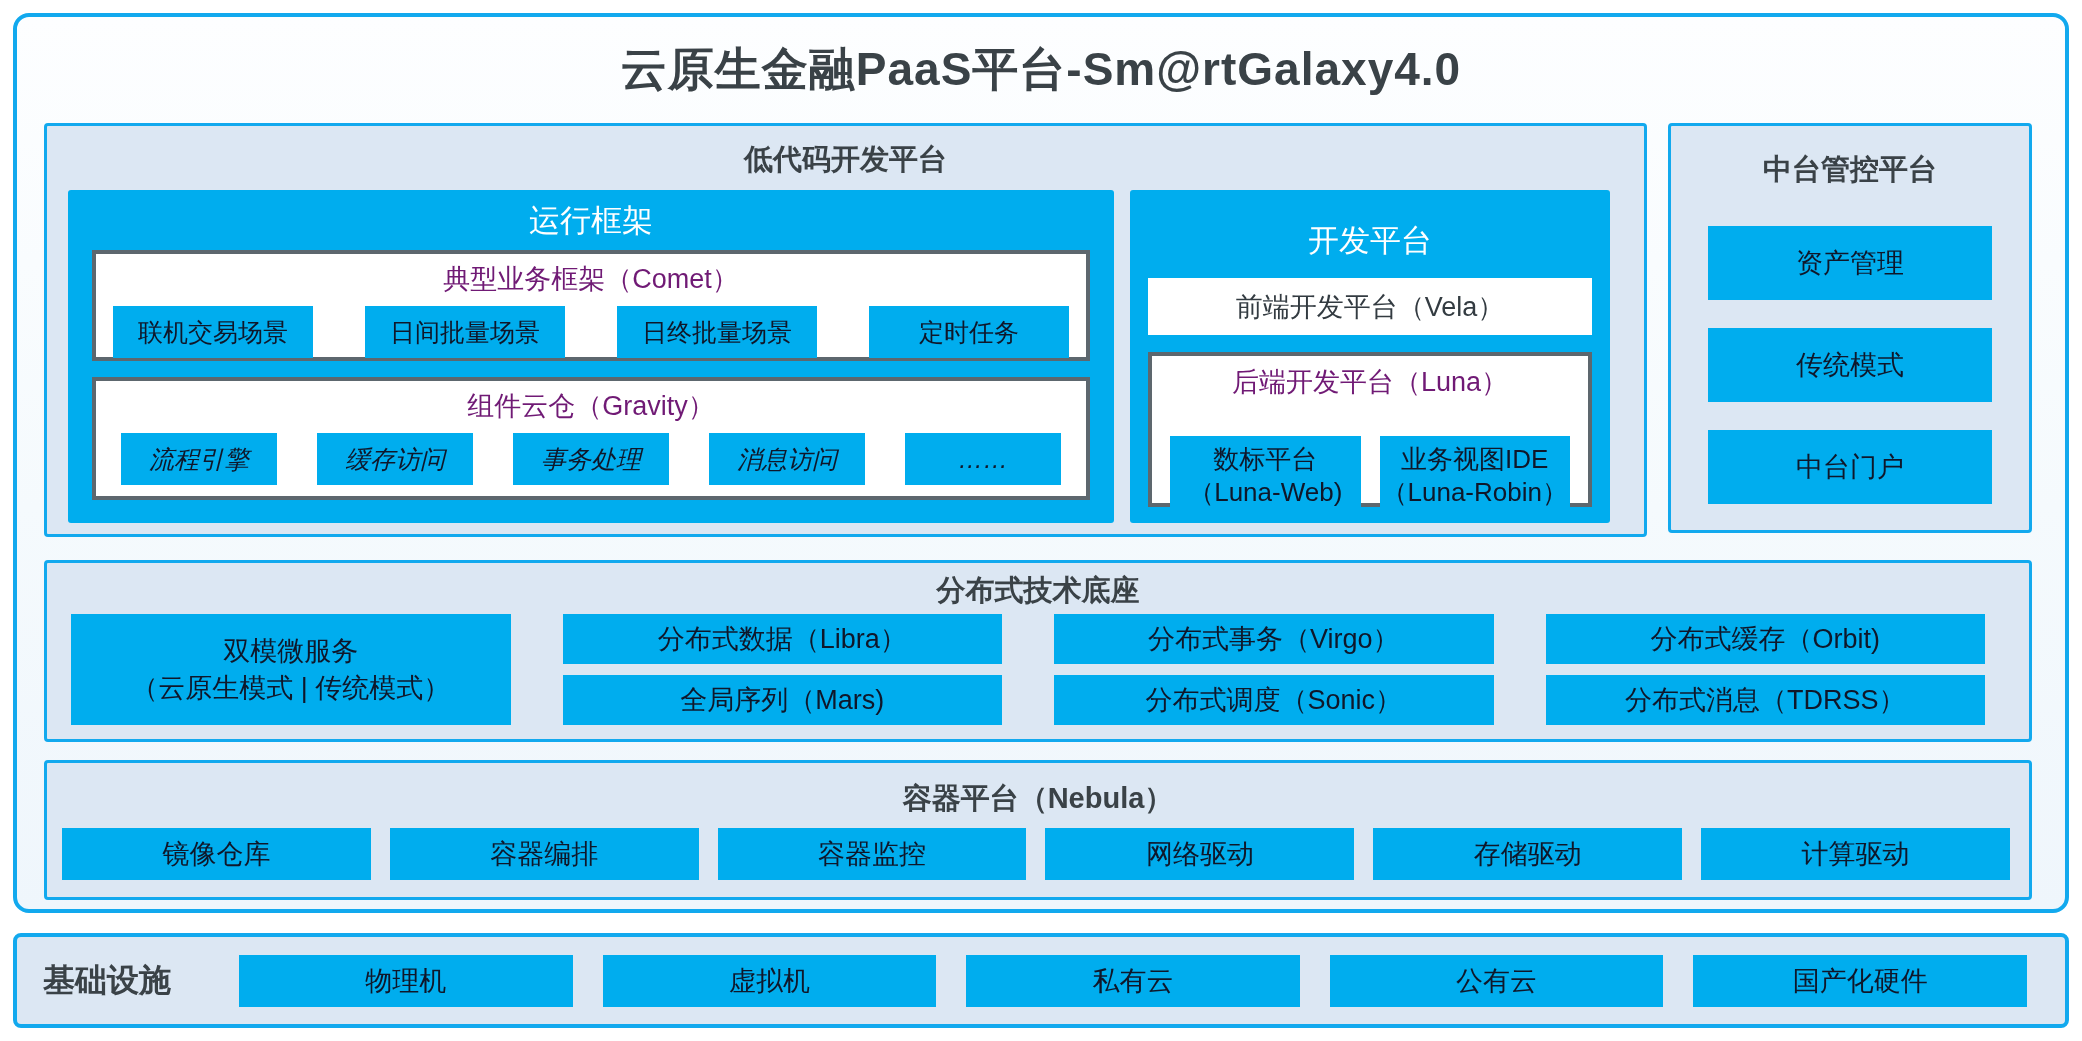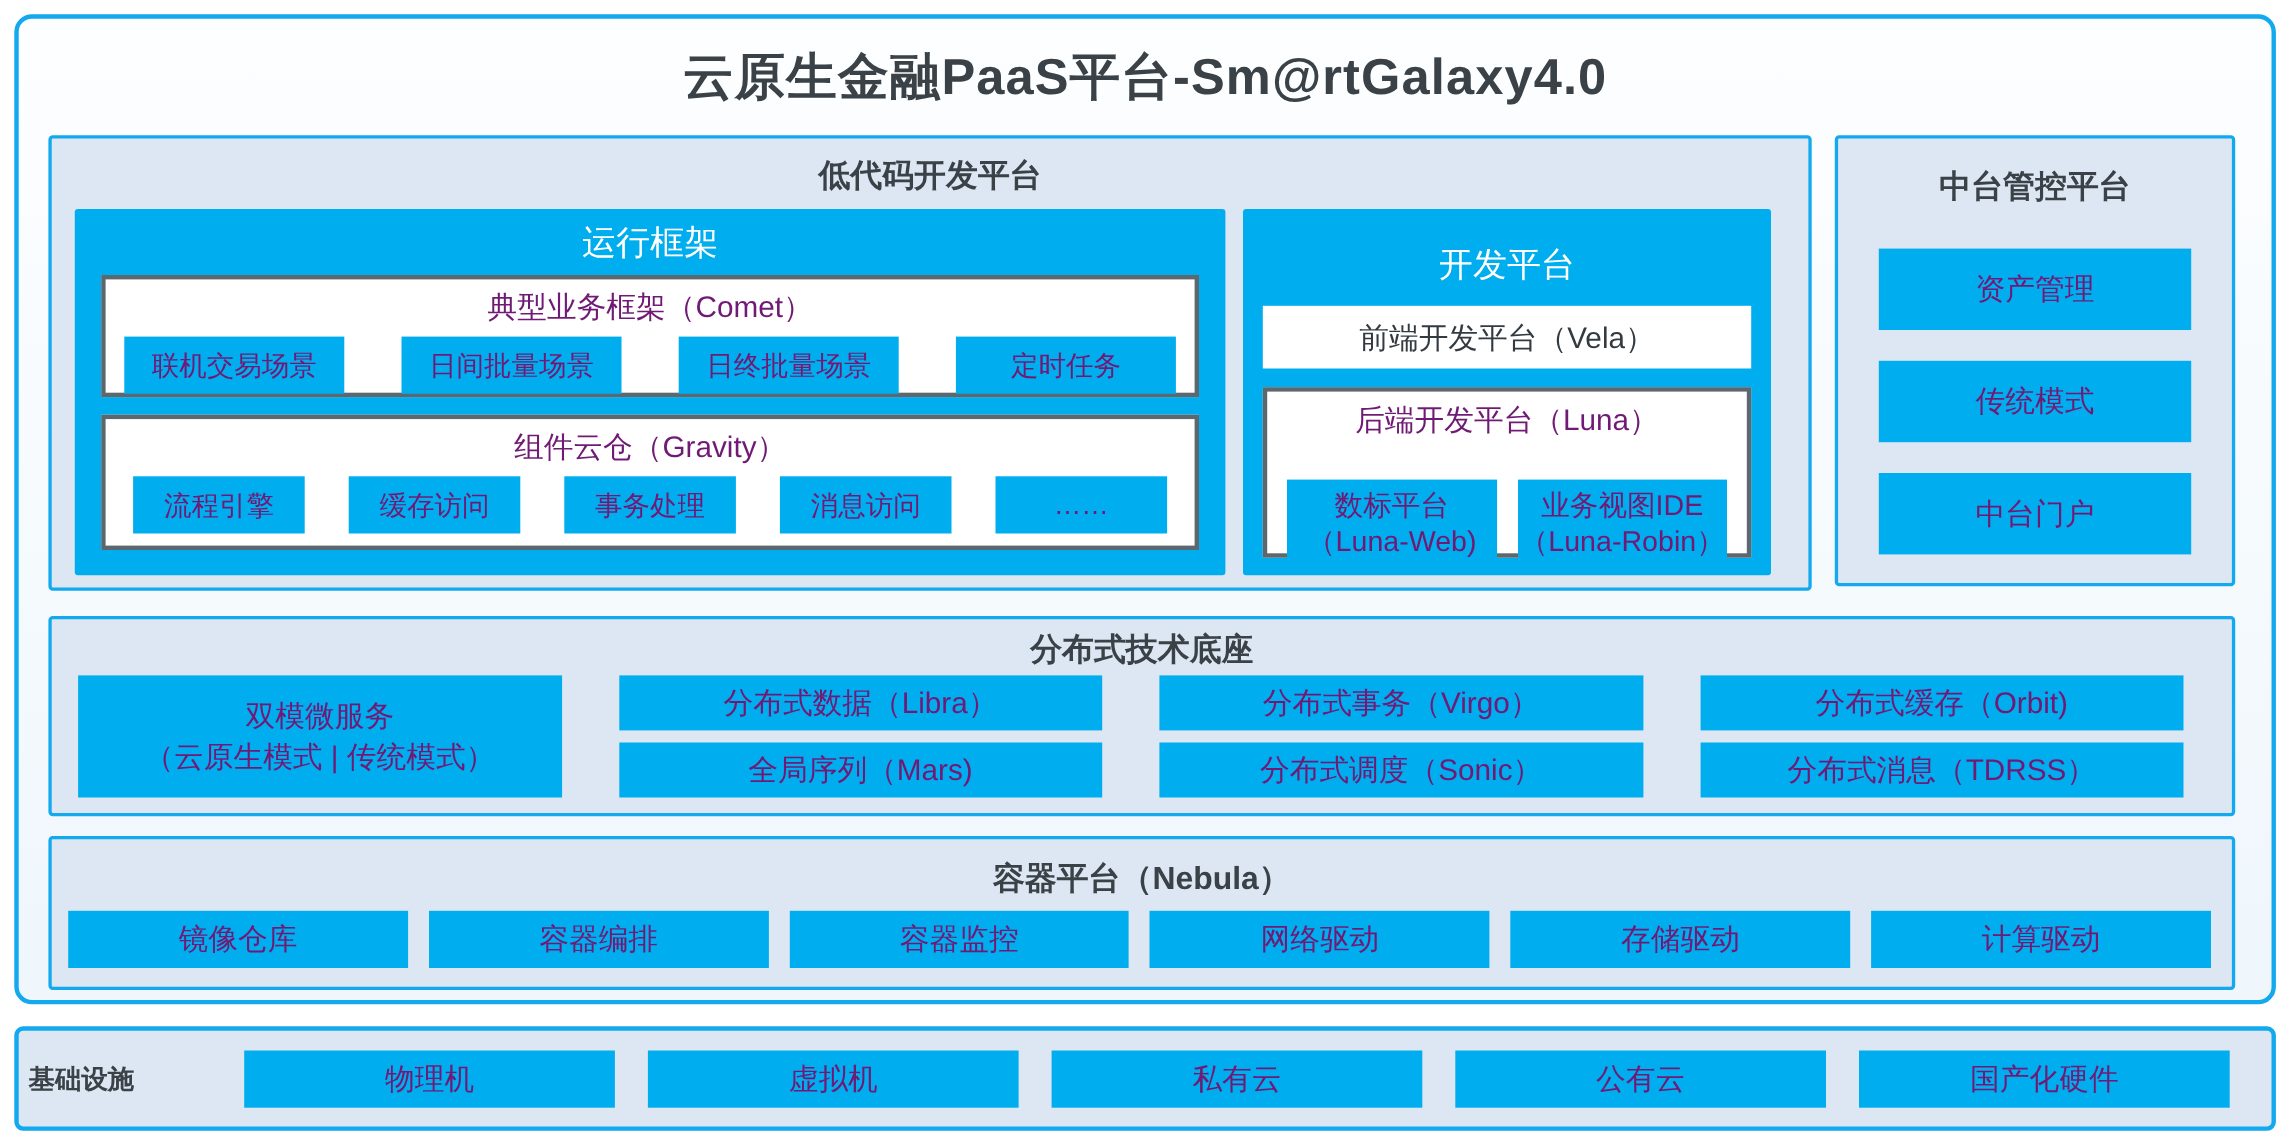--- a/index.html
+++ b/index.html
@@ -33,28 +33,28 @@
     display:flex;flex-direction:column;}
   .bluepanel-title{text-align:center;color:#fff;font-size:31px;font-weight:400;padding:10px 0 8px;}
   .runtime{flex:0 0 994px;padding:0 24px 18px;}
   .dev{flex:1;padding:0 18px 16px;}
   .dev .bluepanel-title{padding:30px 0 16px;}
 
   .whitebox{background:#fff;box-sizing:border-box;}
   .whitebox.bordered{border:4px solid var(--box_border_gray);}
   .whitebox-title{text-align:center;font-size:27px;font-weight:500;color:#701a75;margin:7px 0 9px;}
 
-  .chip{background:var(--accent_blue);color:#701a75;display:flex;align-items:center;
+  .chip{background:var(--accent_blue);color:#0f172a;display:flex;align-items:center;
     justify-content:center;font-size:25px;box-sizing:border-box;text-align:center;}
 
   .comet{height:111px;padding:0 17px;margin-bottom:16px;}
   .chip-row{display:flex;justify-content:space-between;gap:40px;}
   .comet .chip{width:200px;height:52px;}
   .gravity{height:123px;padding:0 25px;}
-  .gravity .chip{width:156px;height:52px;}
+  .gravity .chip{width:156px;height:52px;font-style:italic;}
 
   .vela{height:72px;display:flex;align-items:center;justify-content:center;
     font-size:27px;font-weight:500;color:#333B41;margin-bottom:17px;}
   .luna{height:155px;padding:0 18px;}
   .luna .whitebox-title{margin:8px 0 10px;}
   .luna-chips{display:flex;gap:19px;margin-top:36px;}
   .luna .chip{flex:1;height:80px;flex-direction:column;line-height:1.28;font-size:26px;}
 
   
   .mid{left:1651px;top:106px;width:364px;height:410px;}
@@ -74,21 +74,21 @@
   .containerp{left:27px;top:743px;width:1988px;height:140px;}
   .containerp .panel-header{margin-top:16px;}
   .container-chips{position:absolute;left:15px;right:19px;top:65px;display:flex;
     justify-content:flex-start;gap:19px;}
   .container-chips .chip{flex:1;height:52px;font-size:27px;}
 
   
   .infra{position:absolute;left:13px;top:933px;width:2056px;height:95px;box-sizing:border-box;
     background:var(--panel_bg);border:4px solid var(--border_blue);border-radius:8px;
     display:flex;align-items:center;}
-  .infra-label{flex:0 0 auto;width:196px;padding-left:9px;font-size:24px;font-weight:700;
+  .infra-label{flex:0 0 auto;width:196px;padding-left:26px;font-size:32px;font-weight:700;
     color:var(--dark_text);}
   .infra-chips{flex:1;display:flex;gap:30px;padding-right:38px;}
   .infra-chips .chip{flex:1;height:52px;font-size:27px;}
 </style>
 </head>
 <body>
 
 <div class="page">
 
   <div class="frame">

